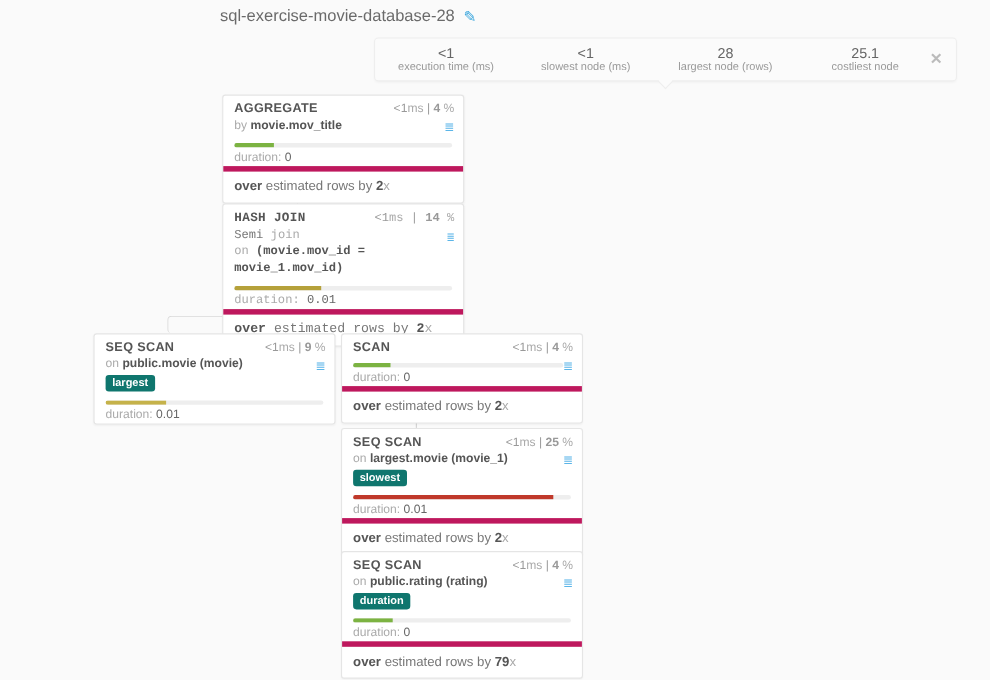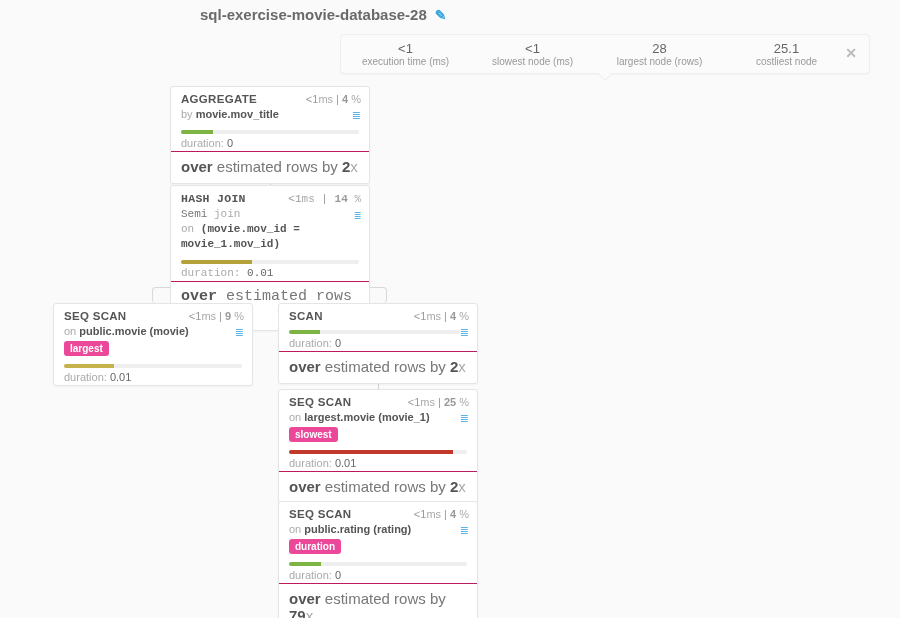--- a/index.html
+++ b/index.html
@@ -9,21 +9,21 @@
     font-size: 12px;
     color: #555;
     width: 900px;
     height: 618px;
     overflow: hidden;
     position: relative;
   }
   .title-row {
     position: absolute;
     top: 6px; left: 200px;
-    font-size: 15px; color: #6a6a6a; font-weight: 700;
+    font-size: 15px; color: #6a6a6a; font-weight: 400;
     display: flex; align-items: center; gap: 8px;
   }
   .edit-icon { color: #3aa6dd; font-size: 14px; }
   .stats-bar {
     position: absolute;
     top: 34px; left: 340px; right: 30px;
     background: #fbfbfb;
     border: 1px solid #eee;
     border-radius: 4px;
     padding: 6px 30px 6px 12px;
@@ -35,45 +35,46 @@
   .stat { text-align: center; flex: 1; }
   .stat-val { font-size: 13px; color: #666; font-weight: 500; }
   .stat-lbl { font-size: 10px; color: #999; }
   .close-x { position: absolute; right: 12px; top: 10px; color: #bbb; font-size: 14px; font-weight: bold; }
   .pointer { position:absolute; left:50%; bottom:-6px; width:10px;height:10px; background:#fbfbfb; border-right:1px solid #eee; border-bottom:1px solid #eee; transform: translateX(-50%) rotate(45deg);}
 
   .canvas { position: absolute; top: 80px; left: 0; right:0; bottom:0; }
 
   .node {
     position: absolute;
-    width: 200px;
+    width: 220px;
     background: #fff;
     border: 1px solid #e5e5e5;
     border-radius: 3px;
     box-shadow: 0 1px 2px rgba(0,0,0,0.04);
     font-size: 11px;
     color: #666;
+    margin-left: 32px;
   }
   .node-header {
     display:flex; justify-content: space-between; align-items:center;
     padding: 6px 8px 2px 10px;
   }
   .node-title { font-weight: 700; font-size: 11.5px; color: #555; letter-spacing: .3px; }
   .node-meta { font-size: 11px; color: #999; }
   .node-sub { padding: 0 10px 6px 10px; font-size: 11px; color: #777; line-height:1.35; }
   .db-icon { color: #5bb5e8; font-size: 11px; float:right; margin: 2px 8px 0 0;}
-  .tag { display:inline-block; background:#ec4899; color:#fff; font-size:10px; font-weight:600; padding:1px 6px; border-radius:3px; margin-top:2px;}
+  .tag { display:inline-block; background:#0f766e; color:#fff; font-size:10px; font-weight:600; padding:1px 6px; border-radius:3px; margin-top:2px;}
   .bar-row { padding: 2px 10px; }
   .bar-track { height:4px; background:#eee; border-radius:2px; overflow:hidden; margin-bottom:3px; }
   .bar-fill { height:100%; }
   .bar-green { background:#7cb342; width:18%; }
   .bar-olive { background:#b5a13a; width:40%; }
   .bar-red { background:#c0392b; width:92%; }
   .bar-ylw { background:#c5b24a; width:28%; }
-  .foot { padding: 6px 10px 8px 10px; border-top:1px solid #be185d; font-size:15px; color:#777;}
+  .foot { padding: 6px 10px 8px 10px; border-top:5px solid #be185d; font-size:12px; color:#777;}
   .foot b, .node-sub b, .bar-row b { color:#555; font-weight:600;}
   .muted { color:#aaa; }
 
   .connector { position:absolute; background:#d0d0d0; }
   .v { width:1px; }
   .box-border { position:absolute; border:1px solid #d9d9d9; border-radius:4px; }
 </style>
 </head>
 <body>
 

